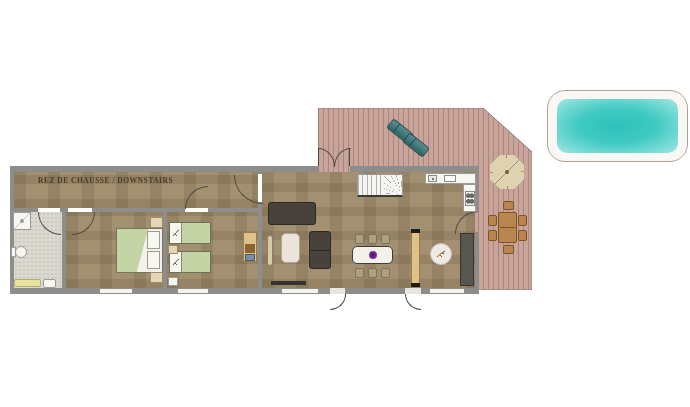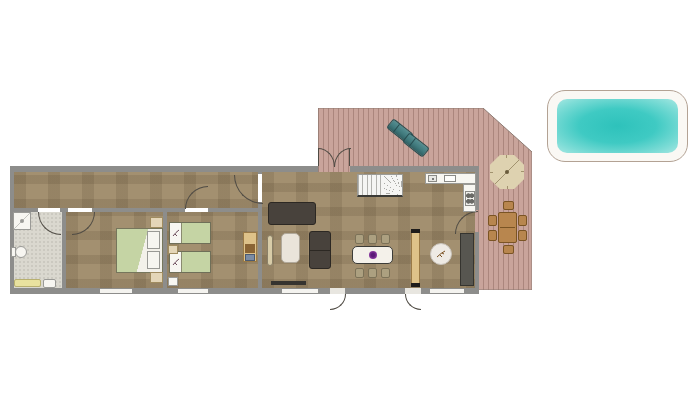--- a/index.html
+++ b/index.html
@@ -81,20 +81,21 @@
     <div class="abs" style="left:9px;top:8px;width:121px;height:54px;border-radius:10px;
          background:radial-gradient(ellipse at 50% 50%, var(--pool-water,#2ec2bb) 0%, #3fcac3 45%, #7ddcd6 80%, var(--pool-water-edge,#a5e7e2) 100%);"></div>
   </div>
 
   <div class="abs floor-tan" style="left:14px;top:172px;width:244px;height:36px;"></div>
   <div class="abs floor-bath" style="left:14px;top:212px;width:48px;height:76px;"></div>
   <div class="abs floor-tan" style="left:66px;top:212px;width:97px;height:76px;"></div>
   <div class="abs floor-tan" style="left:167px;top:212px;width:91px;height:76px;"></div>
   <div class="abs floor-tan" style="left:262px;top:172px;width:213px;height:116px;"></div>
 
+  <div class="abs label" style="left:38px;top:176px;width:126px;">REZ DE CHAUSSE / DOWNSTAIRS</div>
 
   <div class="abs wall" style="left:10px;top:166px;width:308px;height:6px;"></div>
   <div class="abs wall" style="left:350px;top:166px;width:129px;height:6px;"></div>
   <div class="abs wall" style="left:10px;top:288px;width:469px;height:6px;"></div>
   <div class="abs wall" style="left:10px;top:166px;width:4px;height:128px;"></div>
   <div class="abs wall" style="left:475px;top:166px;width:4px;height:44px;"></div>
   <div class="abs wall" style="left:475px;top:232px;width:4px;height:62px;"></div>
 
   <div class="abs wall" style="left:14px;top:208px;width:24px;height:4px;"></div>
   <div class="abs wall" style="left:60px;top:208px;width:8px;height:4px;"></div>

